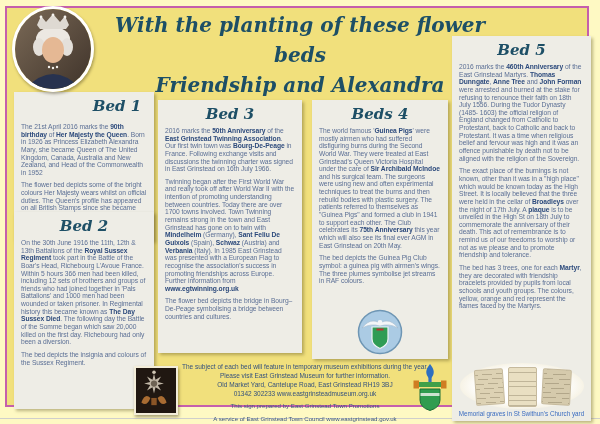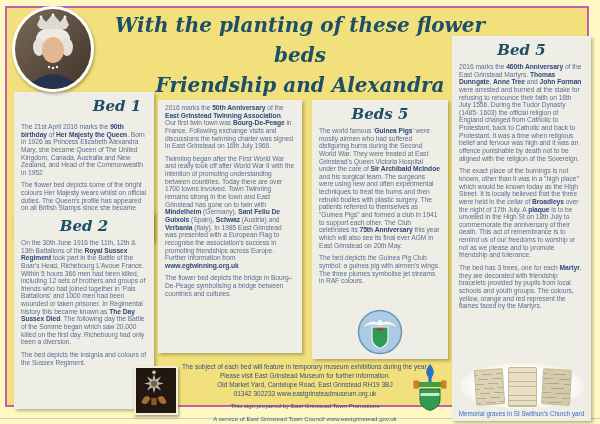--- a/index.html
+++ b/index.html
@@ -92,27 +92,28 @@
     <p><span>The flower bed depicts some of the bright colours Her Majesty wears whilst on official duties. The Queen's profile has appeared on all British Stamps since she became Queen and 2016 also marks the </span><span class="b">500th anniversary</span><span> of the </span><span class="b">Royal Mail</span><span>.</span></p>
   </section>
 
   <section class="panel bed2">
     <h2 class="script">Bed 2</h2>
     <p><span>On the 30th June 1916 the 11th, 12th &amp; 13th Battalions of the </span><span class="b">Royal Sussex Regiment</span><span> took part in the Battle of the Boar's Head, Richebourg L'Avoue France. Within 5 hours 366 men had been killed, including 12 sets of brothers and groups of friends who had joined together in 'Pals Battalions' and 1000 men had been wounded or taken prisoner. In Regimental history this became known as </span><span class="b">The Day Sussex Died</span><span>. The following day the Battle of the Somme began which saw 20,000 killed on the first day. Richebourg had only been a diversion.</span></p>
     <p><span>The bed depicts the insignia and colours of the Sussex Regiment.</span></p>
   </section>
 
   <section class="panel bed3">
+    <h2 class="script">Bed 3</h2>
     <p><span>2016 marks the </span><span class="b">50th Anniversary</span><span> of the </span><span class="b">East Grinstead Twinning Association</span><span>. Our first twin town was </span><span class="b">Bourg-De-Peage</span><span> in France. Following exchange visits and discussions the twinning charter was signed in East Grinstead on 16th July 1966.</span></p>
     <p><span>Twinning began after the First World War and really took off after World War II with the intention of promoting understanding between countries. Today there are over 1700 towns involved. Town Twinning remains strong in the town and East Grinstead has gone on to twin with </span><span class="b">Mindelheim</span><span> (Germany), </span><span class="b">Sant Feliu De Guixols</span><span> (Spain), </span><span class="b">Schwaz</span><span> (Austria) and </span><span class="b">Verbania</span><span> (Italy). In 1985 East Grinstead was presented with a European Flag to recognise the association's success in promoting friendships across Europe. Further information from </span><span class="b">www.egtwinning.org.uk</span></p>
     <p><span>The flower bed depicts the bridge in Bourg–De-Peage symbolising a bridge between countries and cultures.</span></p>
   </section>
 
   <section class="panel bed4">
-    <h2 class="script">Beds 5</h2>
+    <h2 class="script">Beds 4</h2>
     <p><span>The world famous '</span><span class="b">Guinea Pigs</span><span>' were mostly airmen who had suffered disfiguring burns during the Second World War. They were treated at East Grinstead's Queen Victoria Hospital under the care of </span><span class="b">Sir Archibald McIndoe</span><span> and his surgical team. The surgeons were using new and often experimental techniques to treat the burns and then rebuild bodies with plastic surgery. The patients referred to themselves as "Guinea Pigs" and formed a club in 1941 to support each other. The Club celebrates its </span><span class="b">75th Anniversary</span><span> this year which will also see its final ever AGM in East Grinstead on 20th May.</span></p>
     <p><span>The bed depicts the Guinea Pig Club symbol: a guinea pig with airmen's wings. The three plumes symbolise jet streams in RAF colours.</span></p>
     <span class="emblem">
       <svg width="46" height="46" viewBox="0 0 46 46">
         <circle cx="23" cy="23" r="21.5" fill="#abcbe4" stroke="#6e96b4" stroke-width="1.5"></circle>
         <path d="M5,19 Q13,8 23,14 Q33,8 41,19 Q32,14 23,17 Q14,14 5,19 Z" fill="#f4f6f8" stroke="#9ab2c6" stroke-width="0.5"></path>
         <circle cx="23" cy="13.5" r="2.4" fill="#f4f6f8"></circle>
         <path d="M15,18 L31,18 L31,30 Q31,36 23,39.5 Q15,36 15,30 Z" fill="#2f9c55" stroke="#eef3f5" stroke-width="1.2"></path>
         <rect x="19.5" y="19.5" width="7" height="2" fill="#bb3333"></rect>
       </svg>

